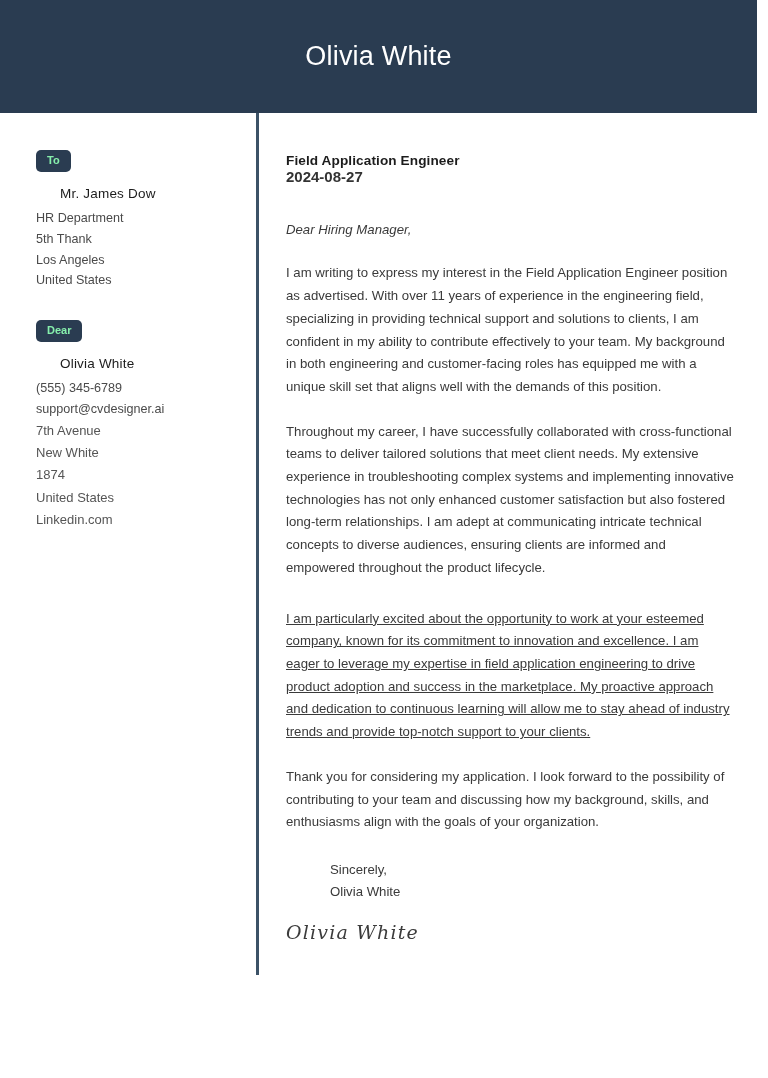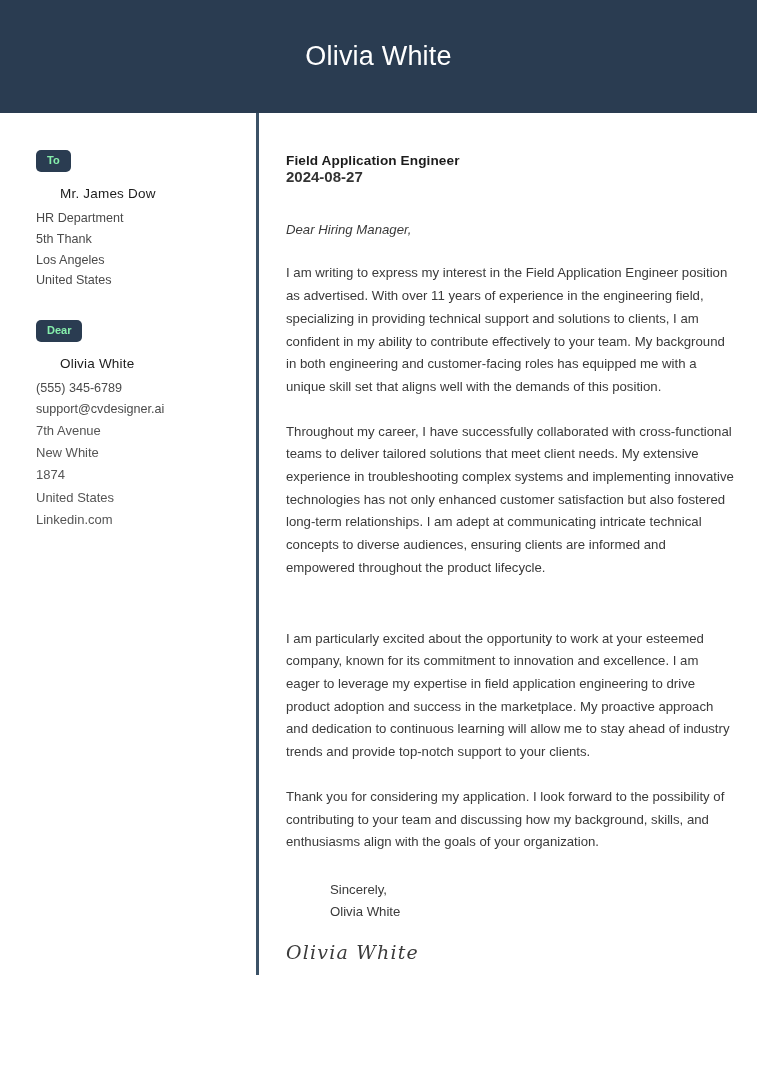--- a/index.html
+++ b/index.html
@@ -130,21 +130,22 @@
     font-style: italic;
   }
   .para {
     margin-top: 22px;
     font-size: 13.2px;
     color: #3a3a3a;
     line-height: 1.72;
     text-align: left;
   }
   .para.spacer-before {
-    margin-top: 48px;
+    margin-top: 28px;
+    text-decoration: underline;
   }
   .closing {
     margin-top: 26px;
     font-size: 13.2px;
     color: #3a3a3a;
     line-height: 1.55;
   }
   .closing div {
     margin-bottom: 2px;
     margin-left: 44px;

